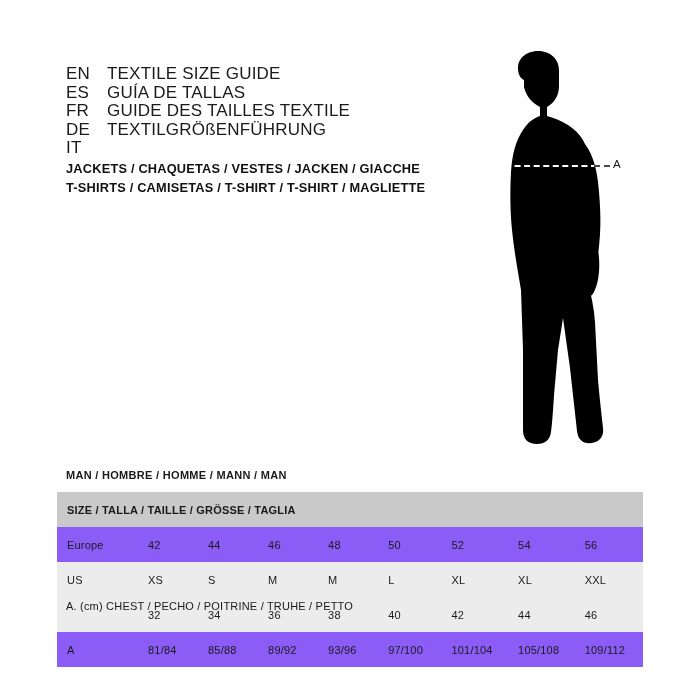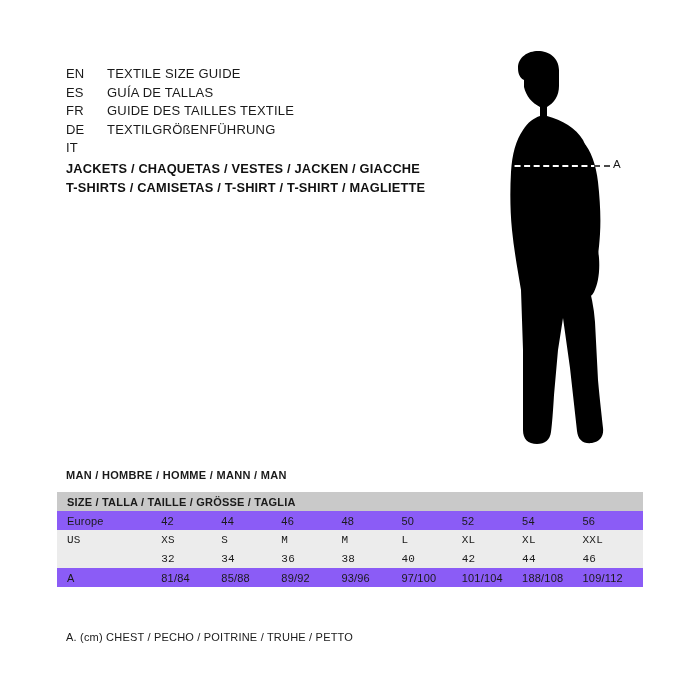--- a/index.html
+++ b/index.html
@@ -23,21 +23,21 @@
 
   
   .lang-block {
     position: absolute;
     left: 66px;
     top: 65px;
     width: 400px;
   }
   .lang-row {
     display: flex;
-    font-size: 13px;
+    font-size: 17px;
     line-height: 18.5px;
     letter-spacing: 0.2px;
   }
   .lang-code {
     width: 41px;
     flex: 0 0 41px;
     color: #1a1a1a;
   }
   .lang-text {
     color: #1a1a1a;
@@ -109,45 +109,44 @@
     left: 57px;
     top: 492px;
     width: 586px;
     border-collapse: collapse;
     font-size: 11px;
     letter-spacing: 0.2px;
   }
   table.size-table th,
   table.size-table td {
     text-align: left;
-    padding: 0;
+    padding: 8px;
     height: 19px;
     vertical-align: middle;
     font-weight: normal;
     color: #1a1a1a;
   }
   table.size-table tr.head th {
     background: #c9c9c9;
     font-weight: bold;
     font-size: 11px;
   }
   table.size-table tr.zebra td {
     background: #ececec;
-    font-family: Liberation Mono, monospace;
   }
   table.size-table tr.plain td {
     background: #8b5cf6;
   }
   table.size-table .c0 { width: 96px; padding-left: 10px; }
   table.size-table .c { width: 61px; }
 
   .table-footnote {
     position: absolute;
     left: 66px;
-    top: 631px;
+    top: 600px;
     font-size: 11px;
     letter-spacing: 0.2px;
     color: #1a1a1a;
   }
 </style>
 </head>
 <body>
 
 <div class="page">
 
@@ -278,21 +277,21 @@
         <td class="c">46</td>
       </tr>
       <tr class="plain">
         <td class="c0">A</td>
         <td class="c">81/84</td>
         <td class="c">85/88</td>
         <td class="c">89/92</td>
         <td class="c">93/96</td>
         <td class="c">97/100</td>
         <td class="c">101/104</td>
-        <td class="c">188/108</td>
+        <td class="c">105/108</td>
         <td class="c">109/112</td>
       </tr>
     </tbody>
   </table>
 
   <div class="table-footnote">A. (cm) CHEST / PECHO / POITRINE / TRUHE / PETTO</div>
 
 </div>
 
 </body></html>

